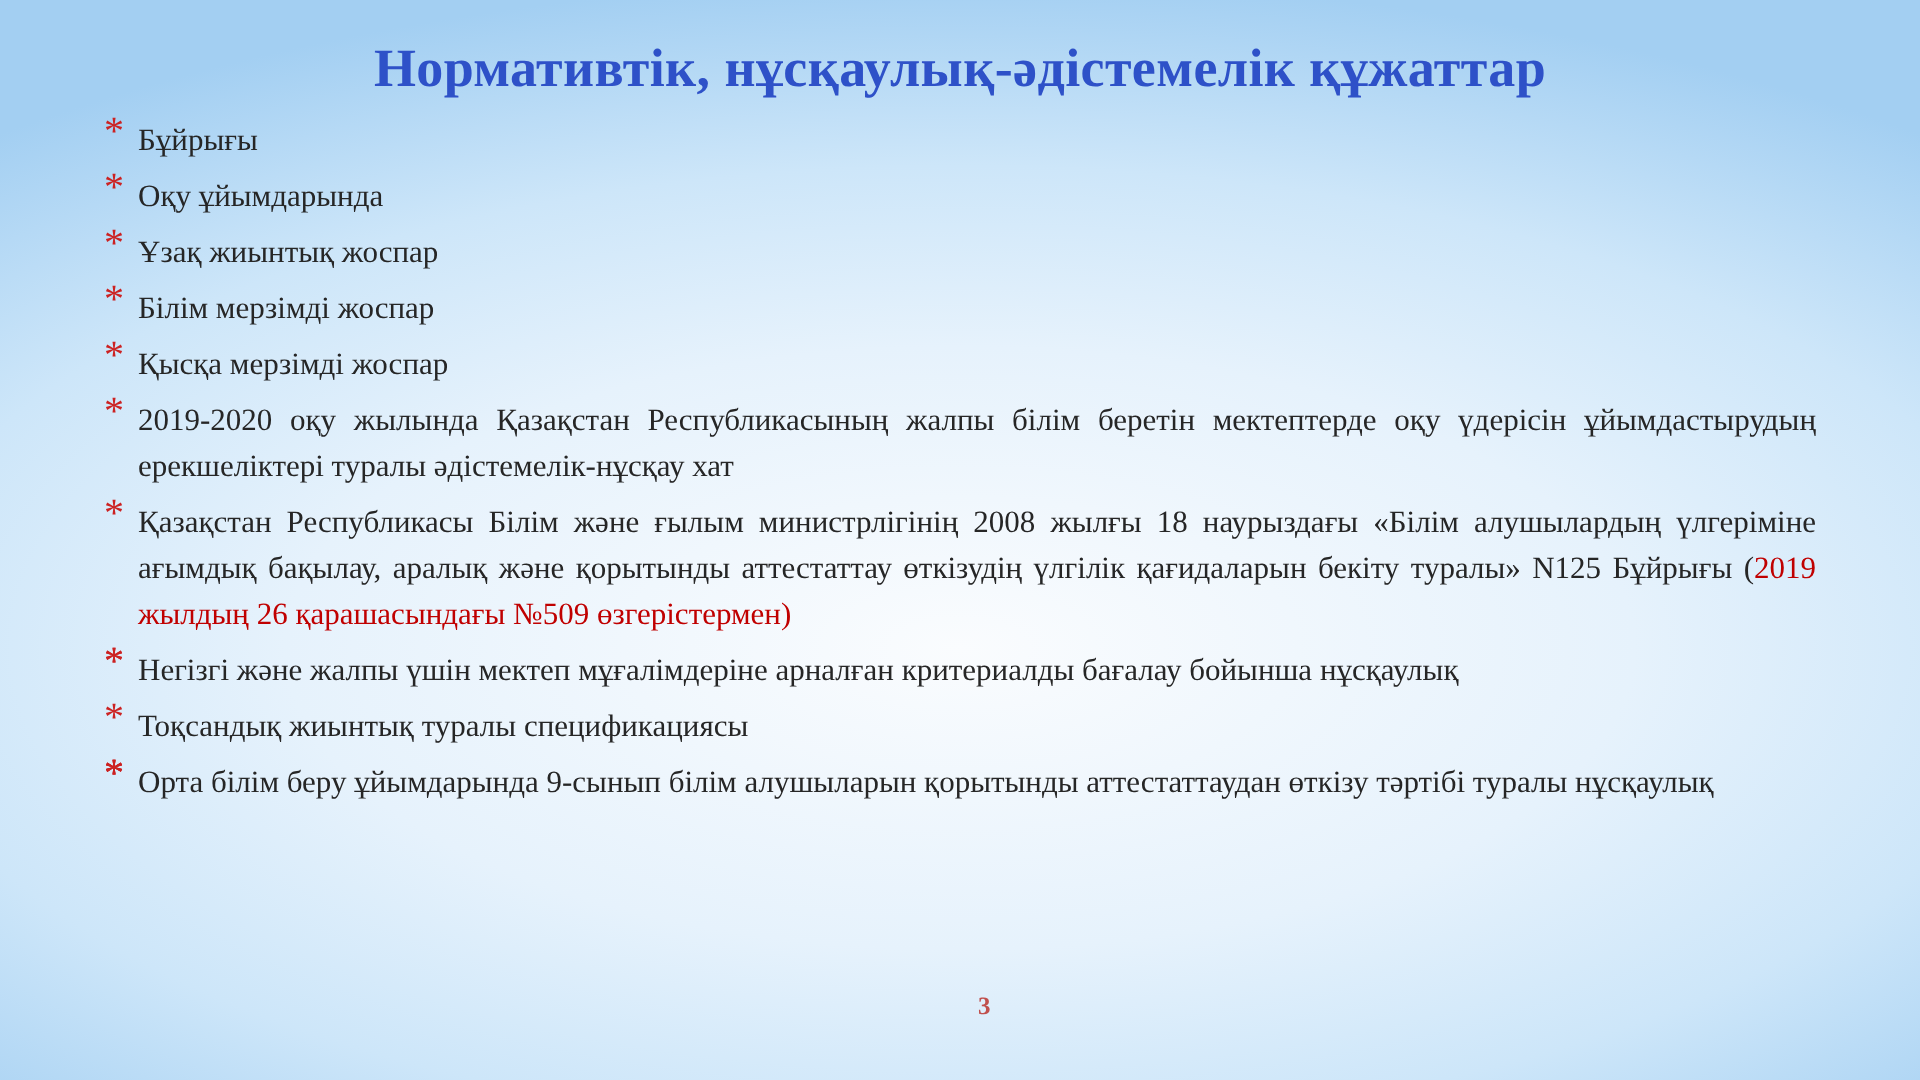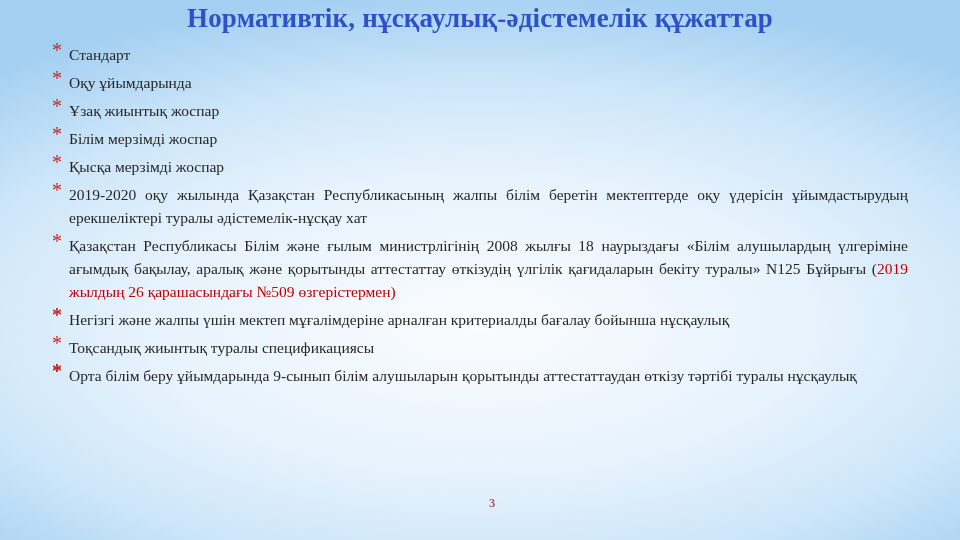--- a/index.html
+++ b/index.html
@@ -17,21 +17,21 @@
                 var(--bg-edge, #a3cff2) 100%);
     font-family: "Liberation Serif", "DejaVu Serif", serif;
   }
   .slide {
     position: relative;
     width: 960px;
     height: 540px;
   }
   .slide-title {
     margin: 0;
-    padding-top: 3px;
+    padding-top: 19px;
     text-align: center;
     font-size: 27px;
     font-weight: bold;
     letter-spacing: 0.2px;
     color: var(--title, #2e51c8);
   }
   .bullet-list {
     list-style: none;
     margin: 9px 0 0 0;
     padding: 0 52px 0 55px;
@@ -65,21 +65,21 @@
     color: var(--pagenum, #c0504d);
   }
 </style>
 </head>
 <body>
 
 <div class="slide">
   <h1 class="slide-title">Нормативтік, нұсқаулық-әдістемелік құжаттар</h1>
 
   <ul class="bullet-list" id="bullet-list">
-      <li><span class="bullet">*</span><span class="run normal">Стандарт</span></li>
+      <li><span class="bullet">*</span><span class="run normal">Бұйрығы</span></li>
       <li><span class="bullet">*</span><span class="run normal">Оқу ұйымдарында</span></li>
       <li><span class="bullet">*</span><span class="run normal">Ұзақ жиынтық жоспар</span></li>
       <li><span class="bullet">*</span><span class="run normal">Білім мерзімді жоспар</span></li>
       <li><span class="bullet">*</span><span class="run normal">Қысқа мерзімді жоспар</span></li>
       <li><span class="bullet">*</span><span class="run normal">2019-2020 оқу жылында Қазақстан Республикасының жалпы білім беретін мектептерде оқу үдерісін ұйымдастырудың ерекшеліктері туралы әдістемелік-нұсқау хат</span></li>
       <li><span class="bullet">*</span><span class="run normal">Қазақстан Республикасы Білім және ғылым министрлігінің 2008 жылғы 18 наурыздағы «Білім алушылардың үлгеріміне ағымдық бақылау, аралық және қорытынды аттестаттау өткізудің үлгілік қағидаларын бекіту туралы» N125 Бұйрығы (</span><span class="run red">2019 жылдың 26 қарашасындағы №509 өзгерістермен</span><span class="run red">)</span></li>
       <li><span class="bullet">*</span></li>
       <li><span class="bullet">*</span><span class="run normal">Негізгі және жалпы үшін мектеп мұғалімдеріне арналған критериалды бағалау бойынша нұсқаулық</span></li>
       <li><span class="bullet">*</span><span class="run normal">Тоқсандық жиынтық туралы спецификациясы</span></li>
       <li><span class="bullet">*</span></li>

